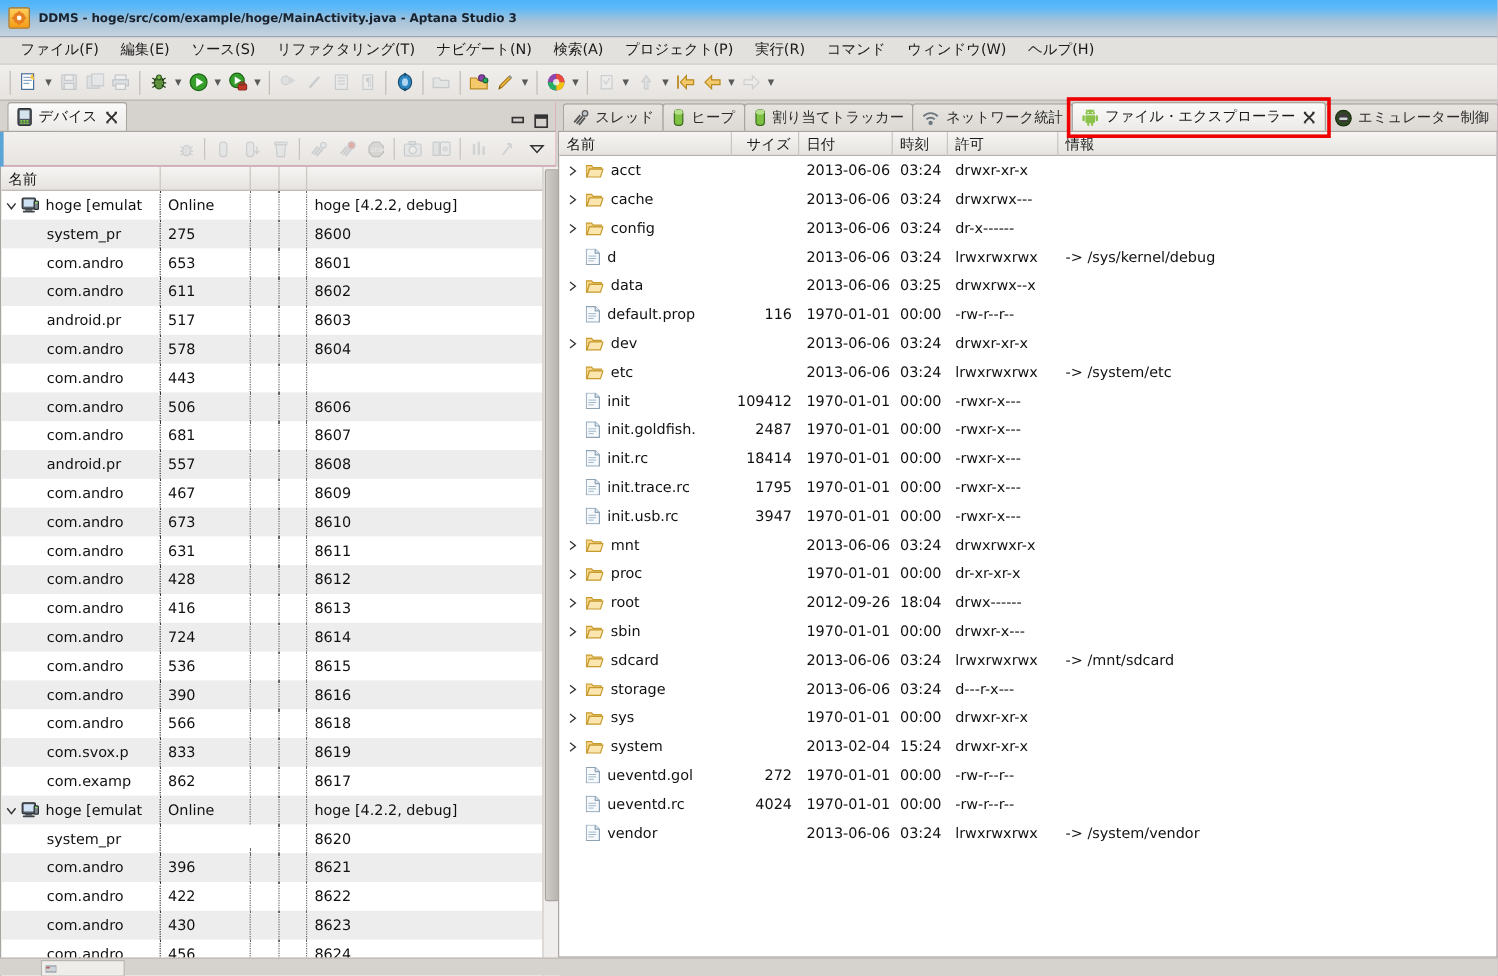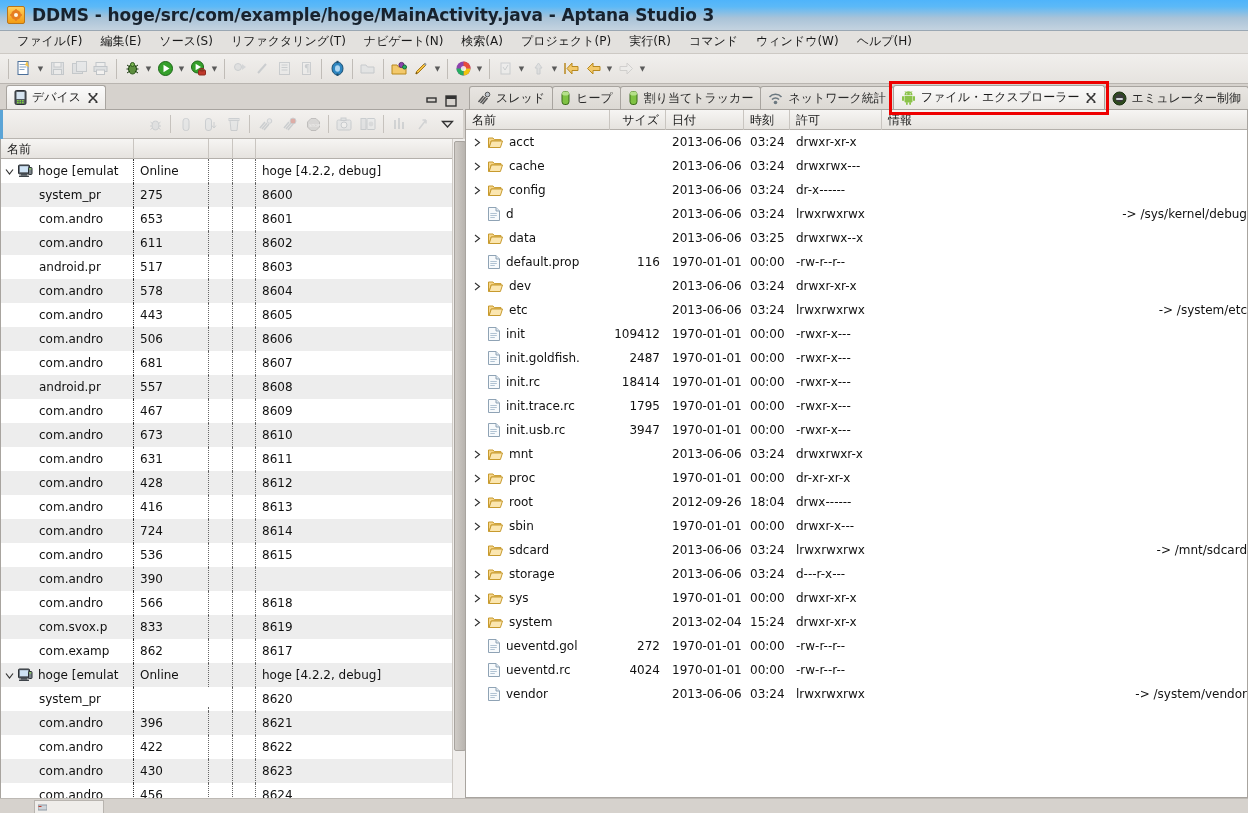--- a/index.html
+++ b/index.html
@@ -25,21 +25,21 @@
     width: 18px; height: 18px;
     background: linear-gradient(to bottom, #ffcf5b, #f39c12);
     border: 1px solid #b9751a;
     border-radius: 2px;
     display: flex; align-items: center; justify-content: center;
     margin-right: 7px;
     flex: none;
   }
   #titlebar .app-icon svg { display:block; }
   #titlebar .title-text {
-    font-weight: bold; font-size: 17px; color: #17222e;
+    font-weight: bold; font-size: 10px; color: #17222e;
     white-space: nowrap; letter-spacing: -0.1px;
   }
 
   
   #menubar {
     height: 23px; width: 100%;
     background: #e3e1de;
     display: flex; align-items: center;
     padding-left: 8px;
     border-bottom: 1px solid #cdc9c4;
@@ -212,21 +212,21 @@
     display: flex; align-items: center;
     font-size: 12px; color: #111;
   }
   .ferow .c-tw { width: 22px; display:flex; align-items:center; justify-content:center; flex:none; font-size:8px; color:#333;}
   .ferow .c-name { width: 122px; display:flex; align-items:center; overflow:hidden; white-space:nowrap; flex:none;}
   .ferow .c-name .nm { margin-left: 6px; overflow:hidden; text-overflow: clip; white-space:nowrap; }
   .ferow .c-size { width: 56px; text-align: right; padding-right: 6px; flex:none; white-space:nowrap;}
   .ferow .c-date { width: 78px; padding-left: 6px; flex:none; white-space:nowrap;}
   .ferow .c-time { width: 46px; padding-left: 6px; flex:none; white-space:nowrap;}
   .ferow .c-perm { width: 92px; padding-left: 6px; flex:none; white-space:nowrap;}
-  .ferow .c-info { flex: 1; padding-left: 6px; white-space:nowrap;text-align:right;}
+  .ferow .c-info { flex: 1; padding-left: 6px; white-space:nowrap;}
 
   
   .vscroll {
     position: absolute; right: 0; top: 0; bottom: 0; width: 15px;
     background: #f0eeec; border-left: 1px solid #cfcbc6;
   }
   .vscroll .thumb {
     position: absolute; left: 1px; width: 12px;
     background: linear-gradient(to right,#cfcbc6,#b8b4af);
     border: 1px solid #a8a49f; border-radius: 2px;
@@ -670,21 +670,20 @@
             <div class="cell" style="width: 23px;"></div>
             <div class="cell last" style="width: 213px;">8604</div>
           </div>
           <div class="devrow">
             <div class="cell first" style="width: 133px;">
               <span class="devname-indent">com.andro</span>
             </div>
             <div class="cell" style="width: 75px;">443</div>
             <div class="cell" style="width: 24px;"></div>
             <div class="cell" style="width: 23px;"></div>
-            <div class="cell last" style="width: 213px;">8605</div>
           </div>
           <div class="devrow alt">
             <div class="cell first" style="width: 133px;">
               <span class="devname-indent">com.andro</span>
             </div>
             <div class="cell" style="width: 75px;">506</div>
             <div class="cell" style="width: 24px;"></div>
             <div class="cell" style="width: 23px;"></div>
             <div class="cell last" style="width: 213px;">8606</div>
           </div>
@@ -769,20 +768,21 @@
             <div class="cell" style="width: 23px;"></div>
             <div class="cell last" style="width: 213px;">8615</div>
           </div>
           <div class="devrow alt">
             <div class="cell first" style="width: 133px;">
               <span class="devname-indent">com.andro</span>
             </div>
             <div class="cell" style="width: 75px;">390</div>
             <div class="cell" style="width: 24px;"></div>
             <div class="cell" style="width: 23px;"></div>
+            <div class="cell last" style="width: 213px;">8616</div>
           </div>
           <div class="devrow">
             <div class="cell first" style="width: 133px;">
               <span class="devname-indent">com.andro</span>
             </div>
             <div class="cell" style="width: 75px;">566</div>
             <div class="cell" style="width: 24px;"></div>
             <div class="cell" style="width: 23px;"></div>
             <div class="cell last" style="width: 213px;">8618</div>
           </div>

